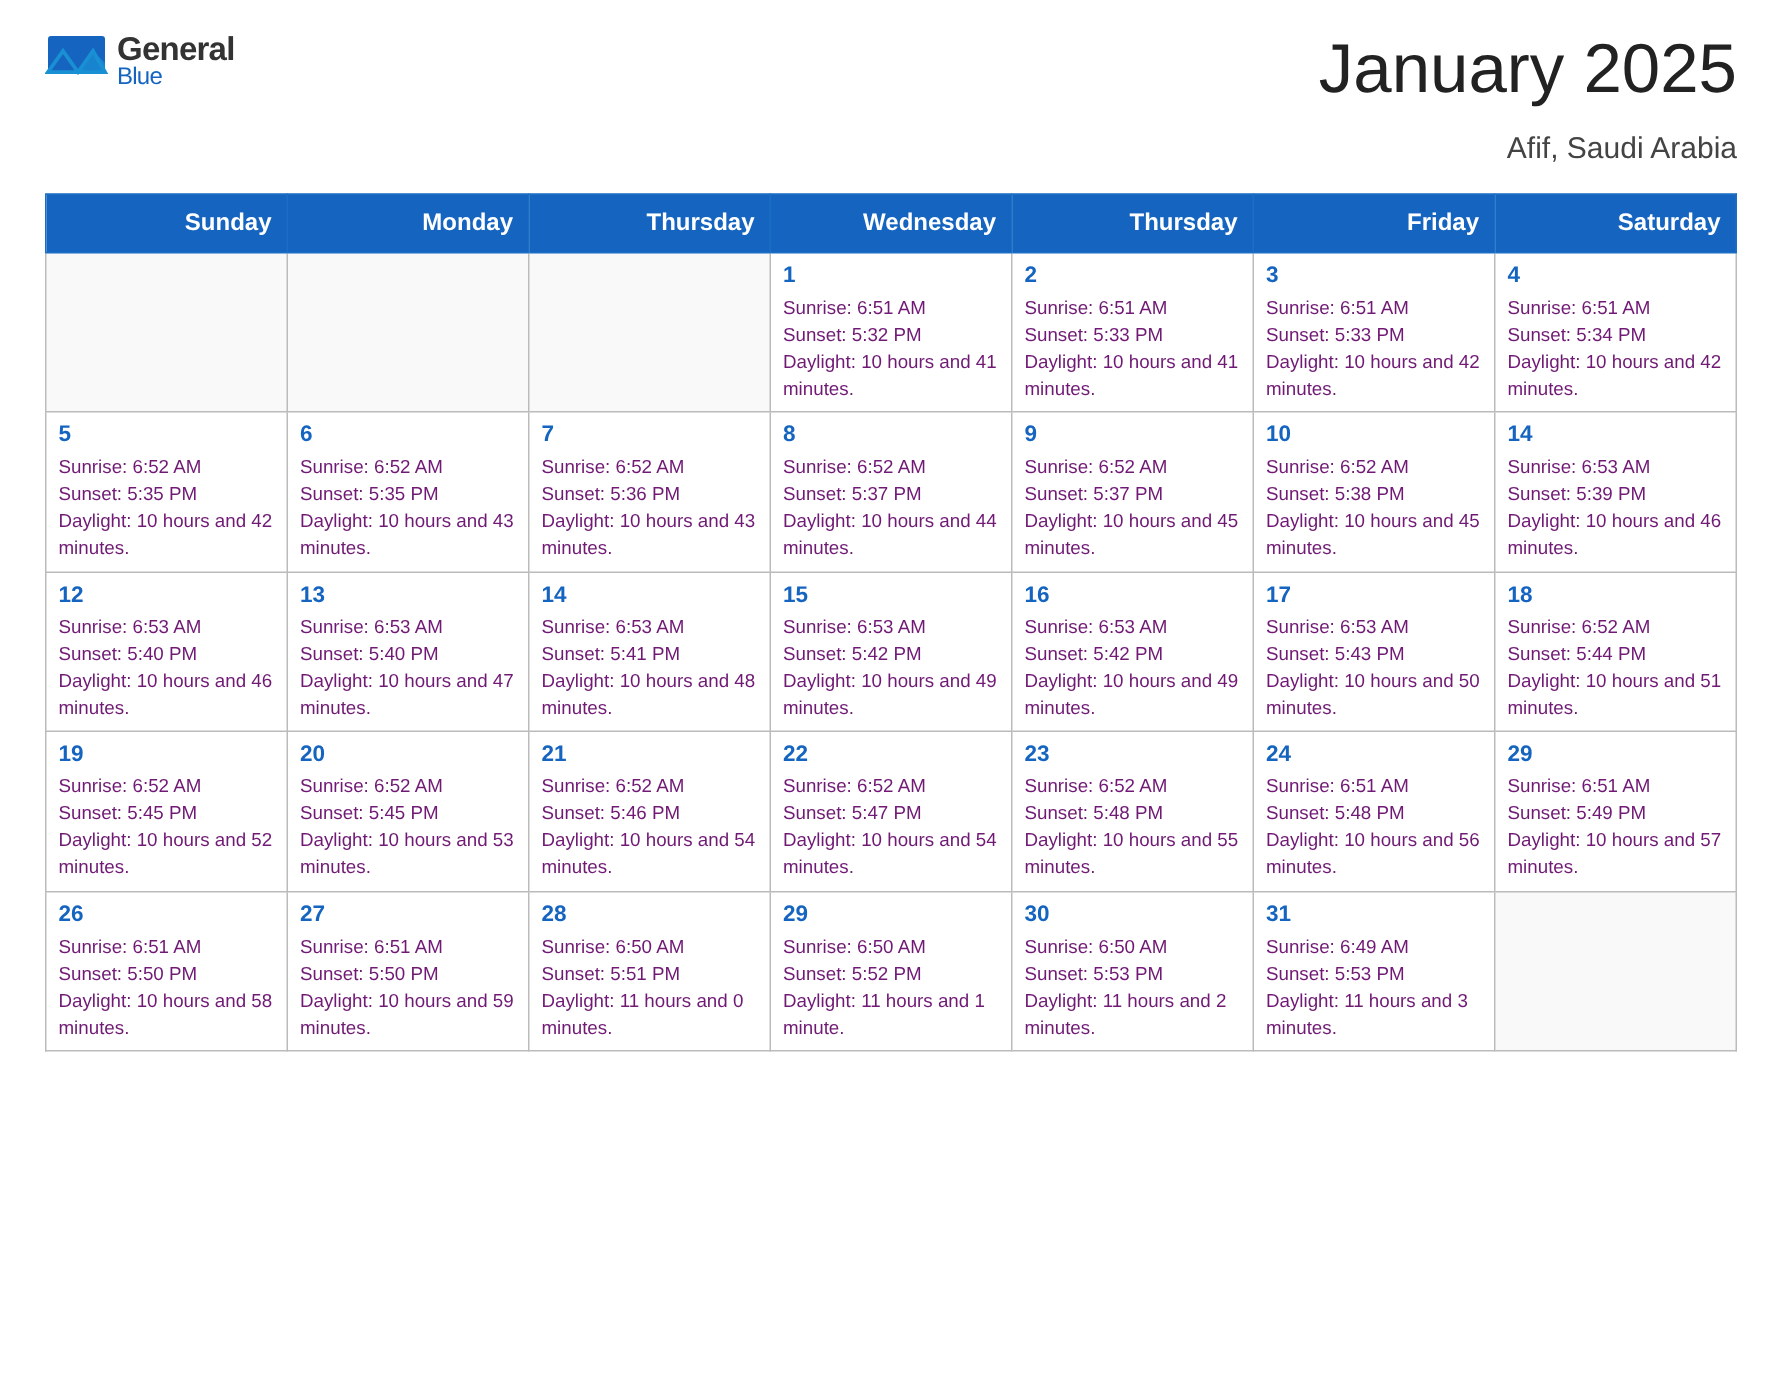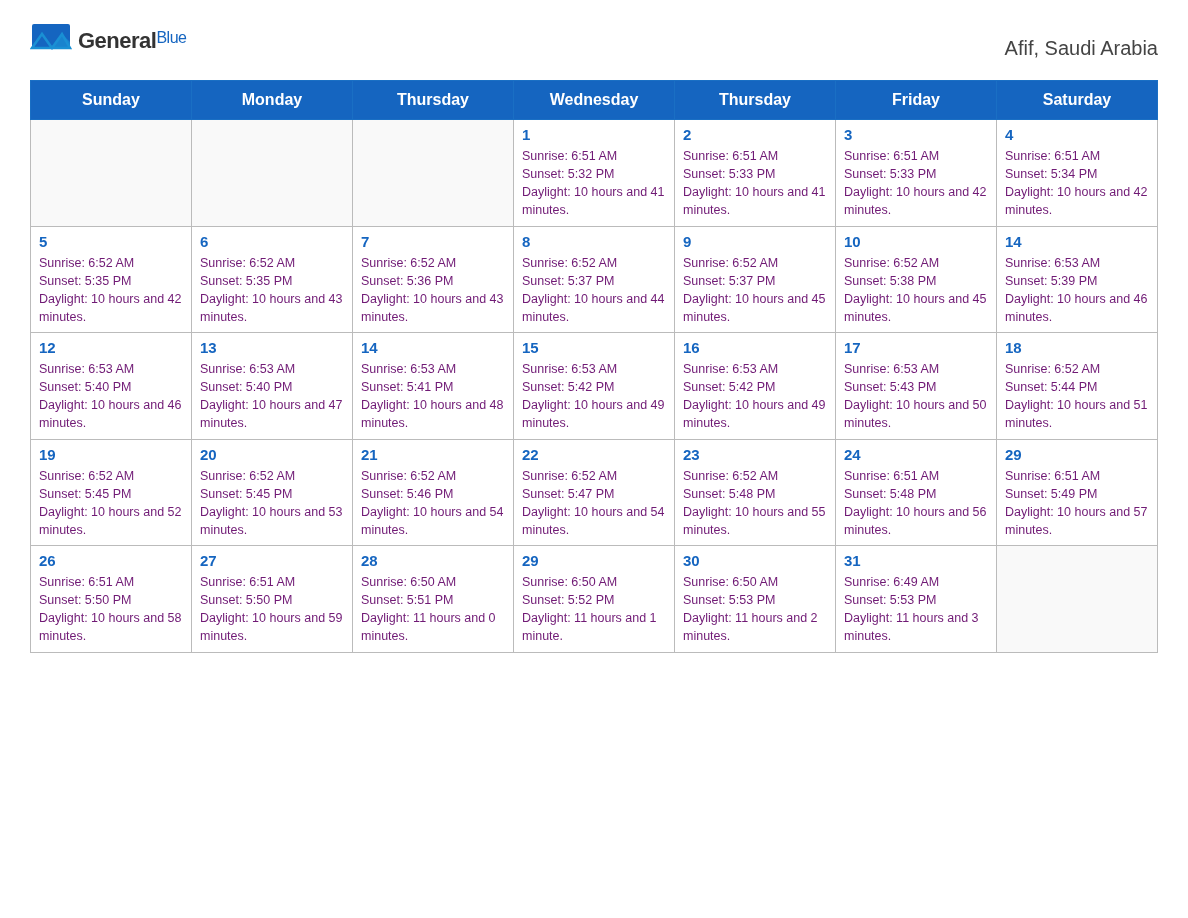--- a/index.html
+++ b/index.html
@@ -31,21 +31,21 @@
       margin-top: 17px;
     }
     .calendar {
       width: 100%;
       border-collapse: collapse;
       border: 1px solid #aaa;
     }
     .calendar th {
       background: #1565c0;
       color: #fff;
-      text-align: center;
+      text-align: right;
       padding: 10px 10px;
       font-size: 16px;
       font-weight: 600;
       border: 1px solid #1a6fc4;
     }
     .calendar td {
       vertical-align: top;
       border: 1px solid #bbb;
       padding: 6px 8px;
       width: calc(100% / 7);
@@ -72,20 +72,21 @@
       display: flex;
       flex-direction: column;
       align-items: flex-start;
     }
     .logo-top {
       display: flex;
       align-items: center;
     }
     .logo-text-group {
       display: flex;
+      flex-direction: column;
       line-height: 1;
     }
     .logo-general {
       font-size: 22px;
       font-weight: 700;
       color: #333;
       letter-spacing: -0.5px;
     }
     .logo-blue {
       font-size: 16px;
@@ -105,20 +106,21 @@
         <polygon points="2,28 12,14 22,28 32,14 40,28" fill="none" stroke="#1a90d4" stroke-width="2.5"></polygon>
         <polygon points="21,28 32,14 40,22 40,28" fill="#1a90d4" opacity="0.7"></polygon>
       </svg>
       <div class="logo-text-group">
         <span class="logo-general">General</span>
         <span class="logo-blue">Blue</span>
       </div>
     </div>
   </div>
   <div class="title-area">
+    <h1>January 2025</h1>
     <h2>Afif, Saudi Arabia</h2>
   </div>
 </div>
 
 <table class="calendar">
   <thead>
     <tr>
       <th>Sunday</th>
       <th>Monday</th>
       <th>Thursday</th>

